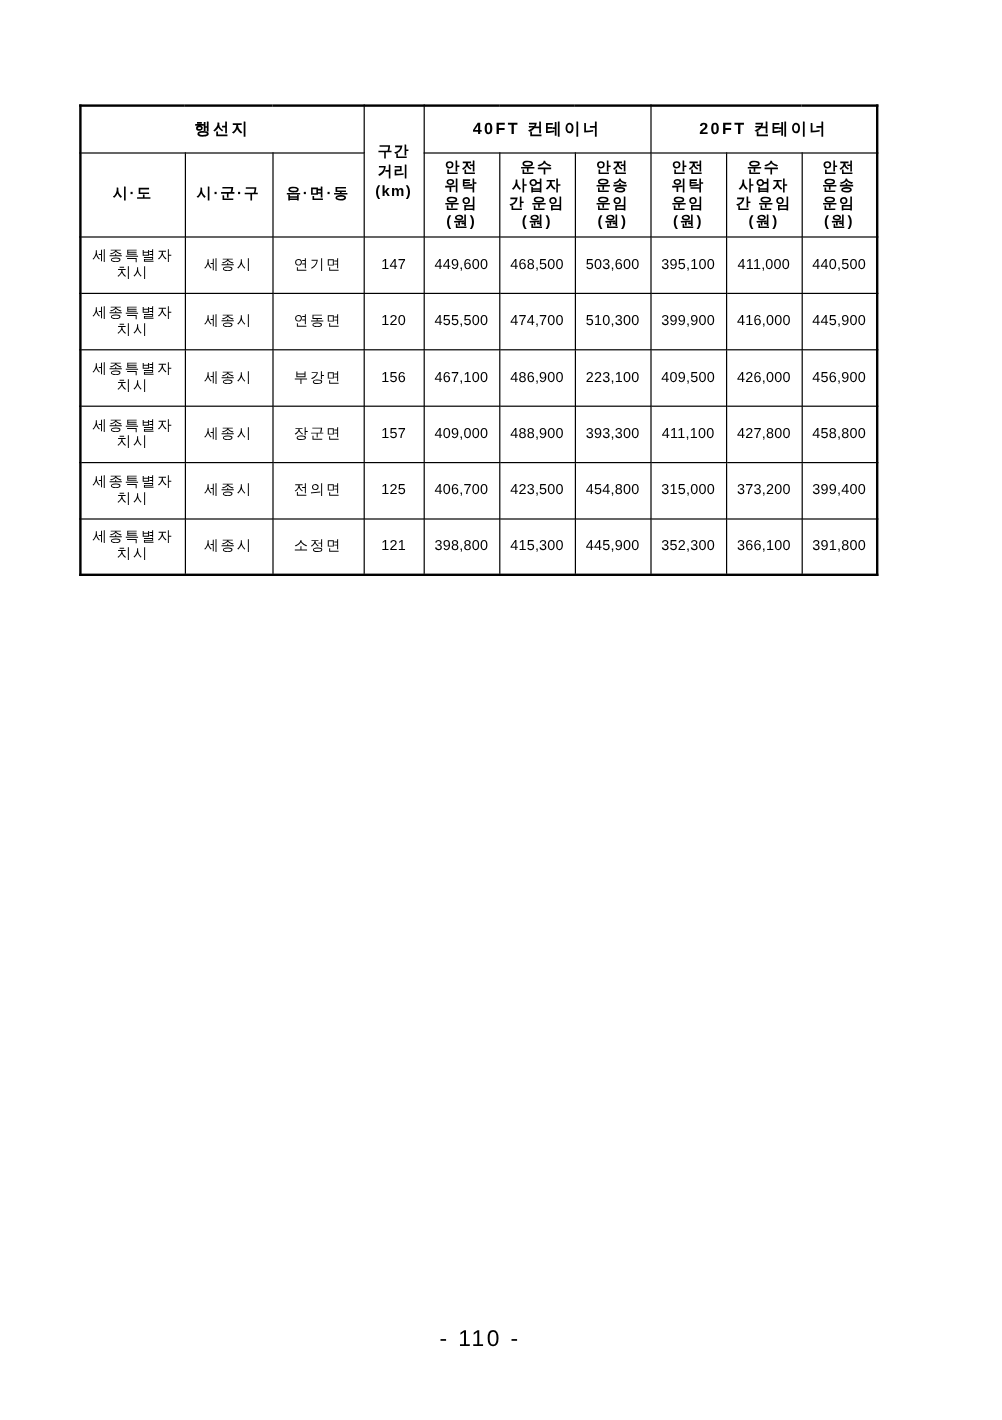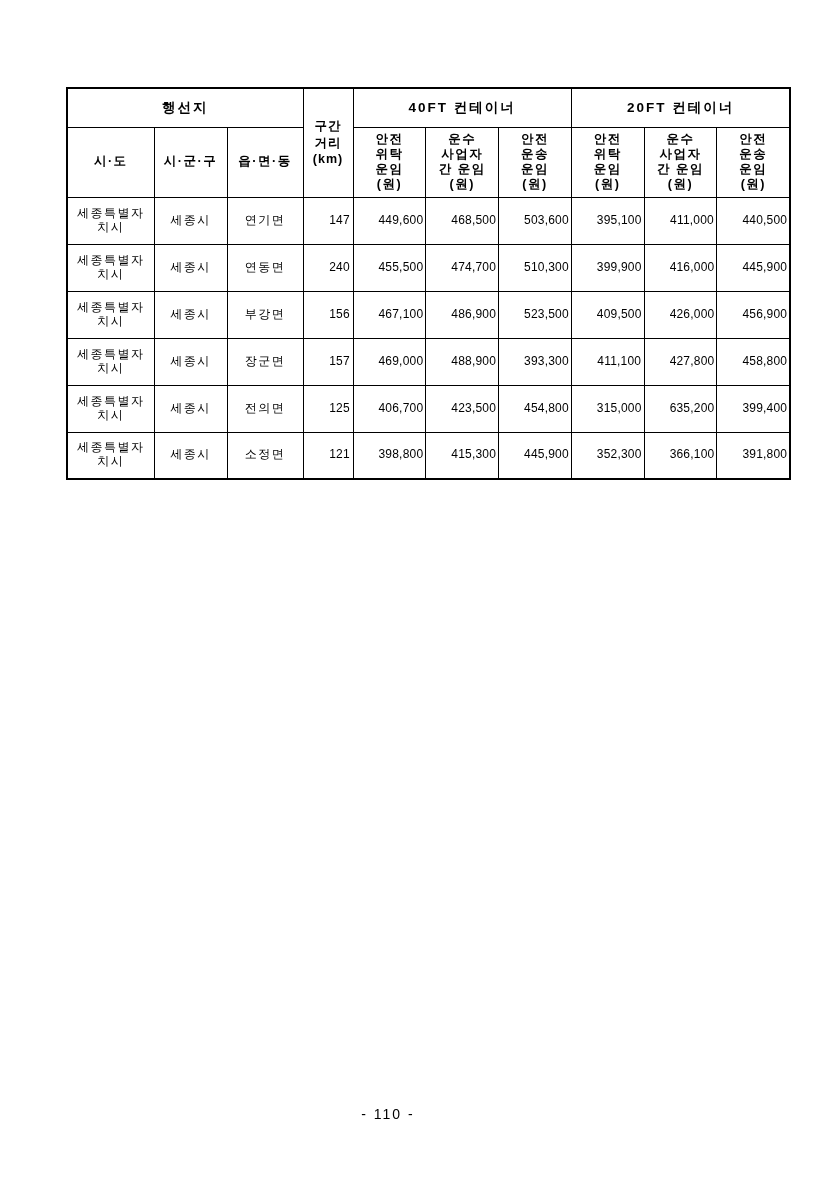--- a/index.html
+++ b/index.html
@@ -45,28 +45,28 @@
   }
   .fare-table th.distance { letter-spacing: 1px; line-height: 1.3; }
   
   .fare-table tbody td {
     height: 47px;
     font-size: 12px;
     line-height: 1.15;
     letter-spacing: 0;
   }
   .fare-table tbody td.ko { letter-spacing: 1.5px; }
-  .fare-table tbody td.num { letter-spacing: 0.2px; padding-left: 25px; }
+  .fare-table tbody td.num { letter-spacing: 0.2px; }
 
   .footer {
     position: absolute;
     top: 1106px;
-    left: 388px;
+    left: 400px;
     transform: translateX(-50%);
-    font-size: 14px;
+    font-size: 19px;
     letter-spacing: 2px;
     white-space: nowrap;
   }
 </style>
 </head>
 <body>
 
 <div class="page">
 
   <table class="fare-table">
@@ -133,65 +133,65 @@
         <td class="num">503,600</td>
         <td class="num">395,100</td>
         <td class="num">411,000</td>
         <td class="num">440,500</td>
       </tr>
       <tr>
         <td class="ko">세종특별자
 치시</td>
         <td class="ko">세종시</td>
         <td class="ko">연동면</td>
-        <td class="num">240</td>
+        <td class="num">120</td>
         <td class="num">455,500</td>
         <td class="num">474,700</td>
         <td class="num">510,300</td>
         <td class="num">399,900</td>
         <td class="num">416,000</td>
         <td class="num">445,900</td>
       </tr>
       <tr>
         <td class="ko">세종특별자
 치시</td>
         <td class="ko">세종시</td>
         <td class="ko">부강면</td>
         <td class="num">156</td>
         <td class="num">467,100</td>
         <td class="num">486,900</td>
-        <td class="num">523,500</td>
+        <td class="num">223,100</td>
         <td class="num">409,500</td>
         <td class="num">426,000</td>
         <td class="num">456,900</td>
       </tr>
       <tr>
         <td class="ko">세종특별자
 치시</td>
         <td class="ko">세종시</td>
         <td class="ko">장군면</td>
         <td class="num">157</td>
-        <td class="num">469,000</td>
+        <td class="num">409,000</td>
         <td class="num">488,900</td>
         <td class="num">393,300</td>
         <td class="num">411,100</td>
         <td class="num">427,800</td>
         <td class="num">458,800</td>
       </tr>
       <tr>
         <td class="ko">세종특별자
 치시</td>
         <td class="ko">세종시</td>
         <td class="ko">전의면</td>
         <td class="num">125</td>
         <td class="num">406,700</td>
         <td class="num">423,500</td>
         <td class="num">454,800</td>
         <td class="num">315,000</td>
-        <td class="num">635,200</td>
+        <td class="num">373,200</td>
         <td class="num">399,400</td>
       </tr>
       <tr>
         <td class="ko">세종특별자
 치시</td>
         <td class="ko">세종시</td>
         <td class="ko">소정면</td>
         <td class="num">121</td>
         <td class="num">398,800</td>
         <td class="num">415,300</td>

